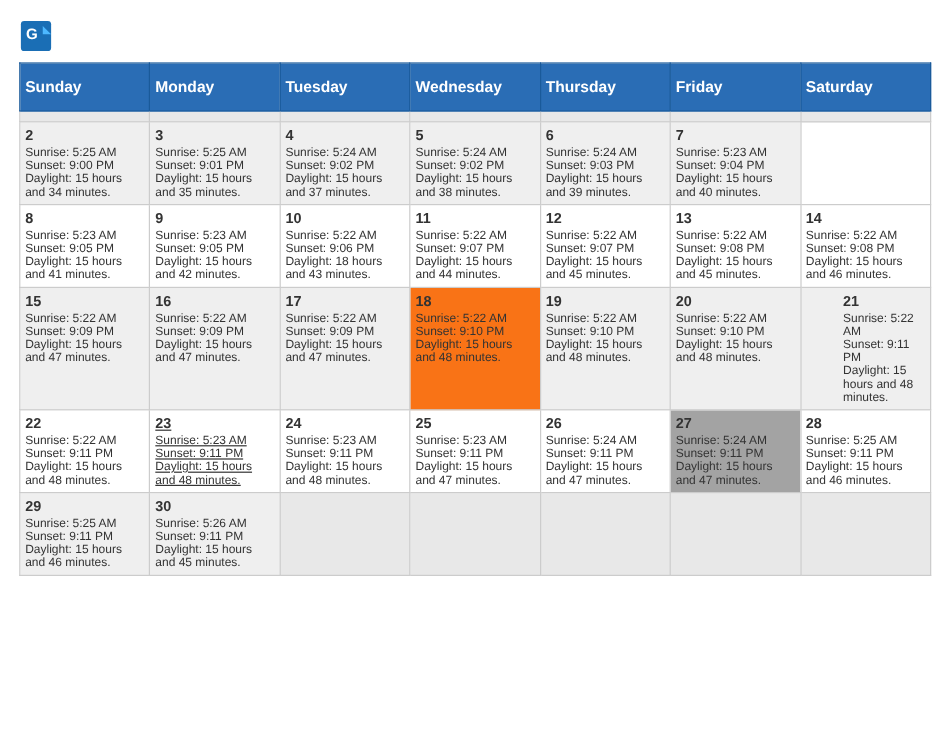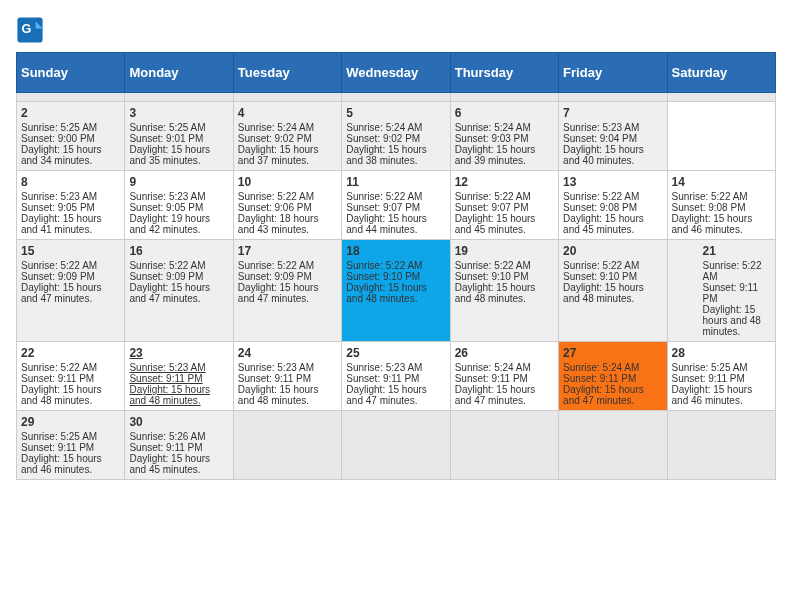--- a/index.html
+++ b/index.html
@@ -179,21 +179,21 @@
         <td style="background: rgb(255, 255, 255);">
           <span class="day-num">8</span>
           <div>Sunrise: 5:23 AM</div>
           <div>Sunset: 9:05 PM</div>
           <div>Daylight: 15 hours and 41 minutes.</div>
         </td>
         <td style="background: rgb(255, 255, 255);">
           <span class="day-num">9</span>
           <div>Sunrise: 5:23 AM</div>
           <div>Sunset: 9:05 PM</div>
-          <div>Daylight: 19 hours and 42 minutes.</div>
+          <div>Daylight: 15 hours and 42 minutes.</div>
         </td>
         <td style="background: rgb(255, 255, 255);">
           <span class="day-num">10</span>
           <div>Sunrise: 5:22 AM</div>
           <div>Sunset: 9:06 PM</div>
           <div>Daylight: 18 hours and 43 minutes.</div>
         </td>
         <td style="background: rgb(255, 255, 255);">
           <span class="day-num">11</span>
           <div>Sunrise: 5:22 AM</div>
@@ -231,21 +231,21 @@
           <div>Sunrise: 5:22 AM</div>
           <div>Sunset: 9:09 PM</div>
           <div>Daylight: 15 hours and 47 minutes.</div>
         </td>
         <td style="background: rgb(239, 239, 239);">
           <span class="day-num">17</span>
           <div>Sunrise: 5:22 AM</div>
           <div>Sunset: 9:09 PM</div>
           <div>Daylight: 15 hours and 47 minutes.</div>
         </td>
-        <td style="background: #0ea5e9; margin-left: 21px;">
+        <td style="background: #f97316; margin-left: 21px;">
           <span class="day-num">18</span>
           <div>Sunrise: 5:22 AM</div>
           <div>Sunset: 9:10 PM</div>
           <div>Daylight: 15 hours and 48 minutes.</div>
         </td>
         <td style="background: rgb(239, 239, 239);">
           <span class="day-num">19</span>
           <div>Sunrise: 5:22 AM</div>
           <div>Sunset: 9:10 PM</div>
           <div>Daylight: 15 hours and 48 minutes.</div>
@@ -287,21 +287,21 @@
           <div>Sunrise: 5:23 AM</div>
           <div>Sunset: 9:11 PM</div>
           <div>Daylight: 15 hours and 47 minutes.</div>
         </td>
         <td style="background: rgb(255, 255, 255);">
           <span class="day-num">26</span>
           <div>Sunrise: 5:24 AM</div>
           <div>Sunset: 9:11 PM</div>
           <div>Daylight: 15 hours and 47 minutes.</div>
         </td>
-        <td style="background: #f97316;">
+        <td style="background: #a3a3a3;">
           <span class="day-num">27</span>
           <div>Sunrise: 5:24 AM</div>
           <div>Sunset: 9:11 PM</div>
           <div>Daylight: 15 hours and 47 minutes.</div>
         </td>
         <td style="background: rgb(255, 255, 255);">
           <span class="day-num">28</span>
           <div>Sunrise: 5:25 AM</div>
           <div>Sunset: 9:11 PM</div>
           <div>Daylight: 15 hours and 46 minutes.</div>

